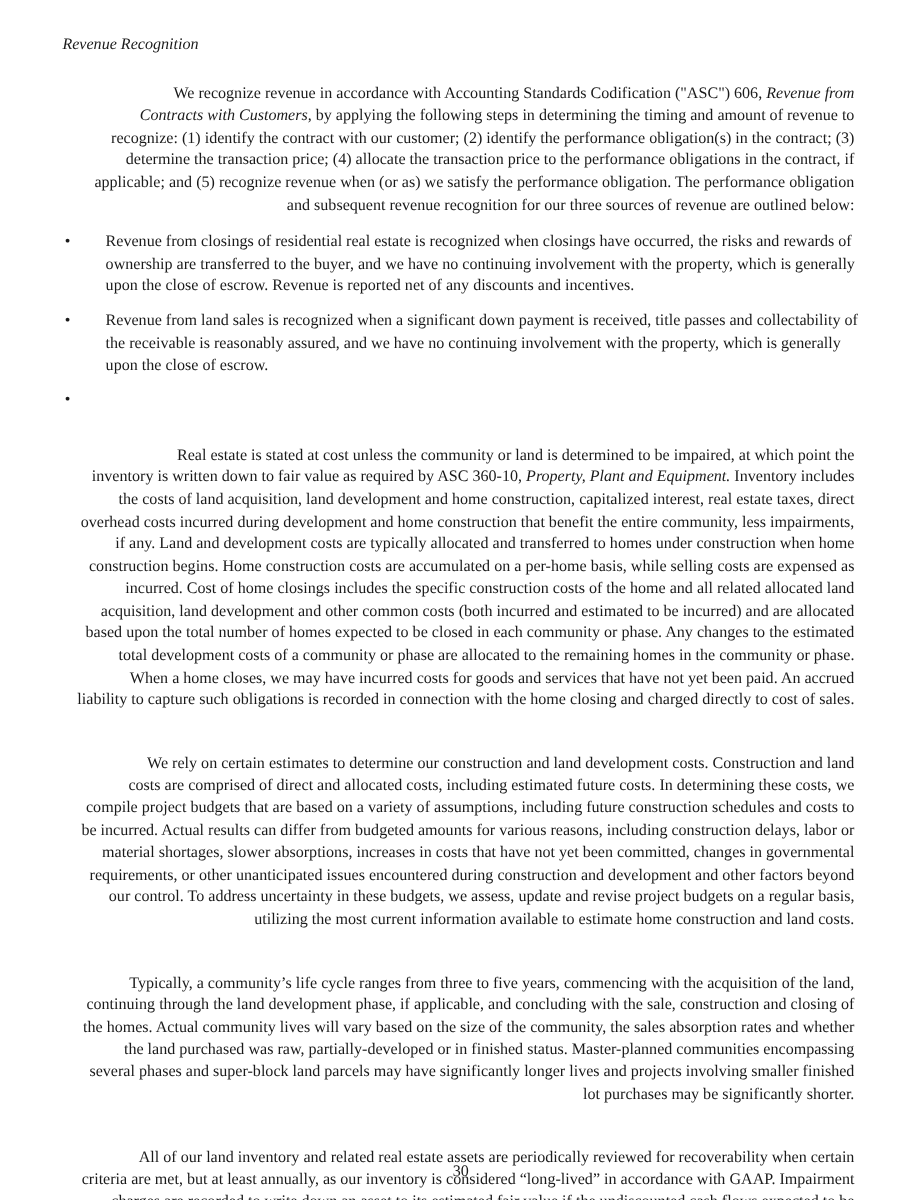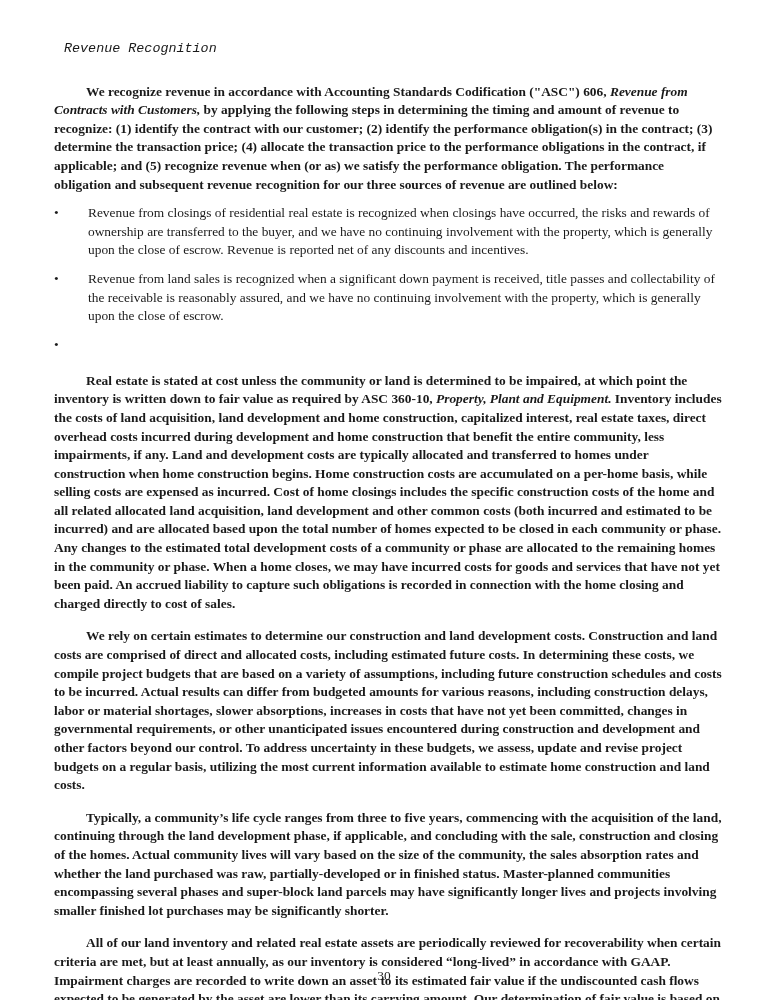--- a/index.html
+++ b/index.html
@@ -18,29 +18,27 @@
       line-height: 18.6px;
     }
     .page {
       position: absolute;
       left: 52px;
       top: 28px;
       width: 672px;
     }
     .heading {
       font-style: italic;
-      margin: 12px;
-      font-family: Liberation Mono, monospace;
+      margin: 0;
     }
     .heading.indent1 { padding-left: 4px; }
     p {
-      margin: 2px;
+      margin: 12px;
       text-indent: 32px;
-      text-align: left;
-      font-weight: bold;
+      text-align: right;
     }
     .gap-sm { height: 10px; }
     .gap-md { height: 10px; }
     .gap-lg { height: 24px; }
     em { font-style: italic; }
     ul.bullets {
       list-style: none;
       margin: 10px 0 0 0;
       padding: 0;
     }

